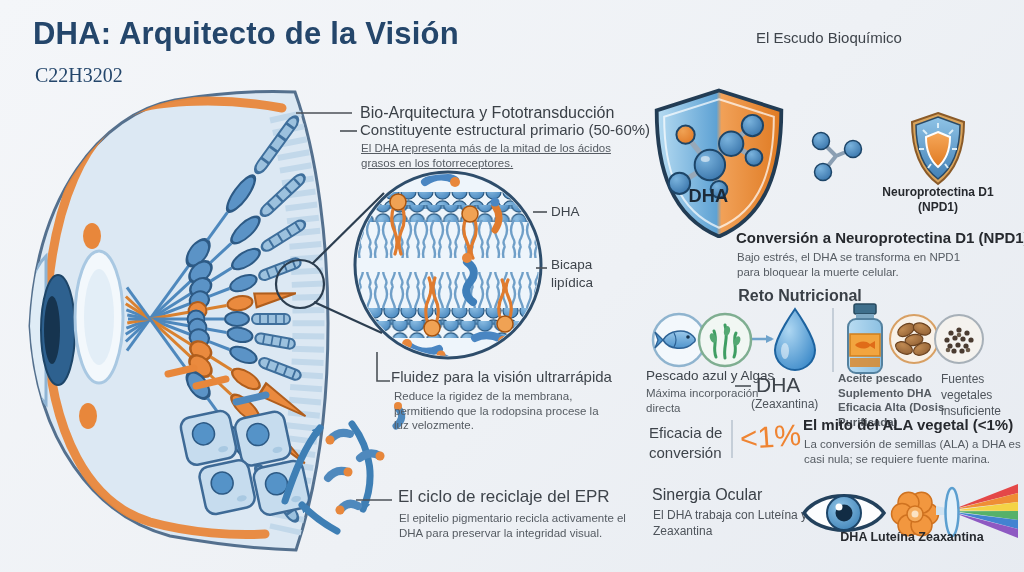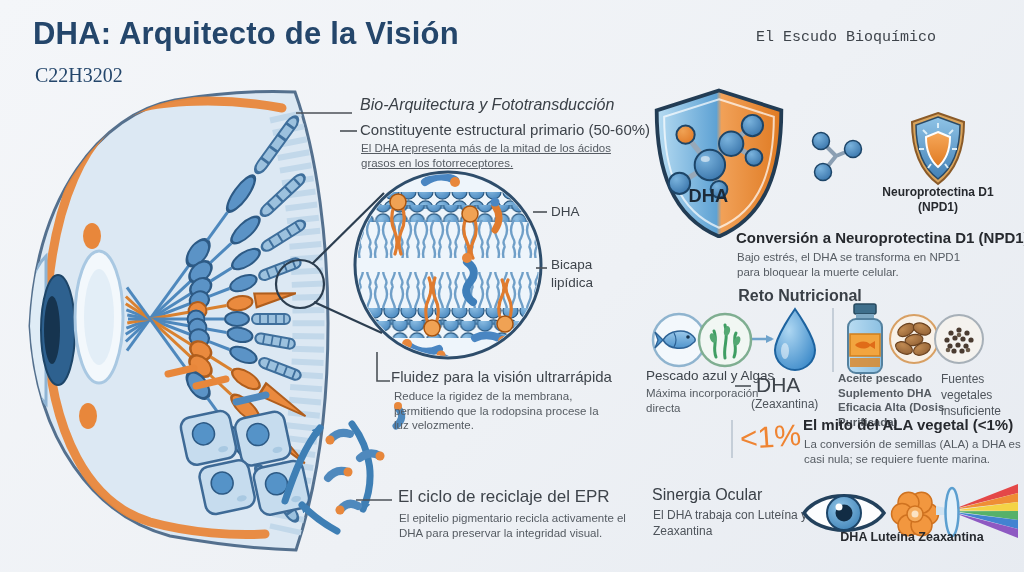--- a/index.html
+++ b/index.html
@@ -252,34 +252,34 @@
     <g stroke="#2c3e50" stroke-width="2.2" fill="none">
       <circle cx="300" cy="284" r="24"></circle>
       <path d="M312,264 L384,193"></path>
       <path d="M314,302 L382,333"></path>
     </g>
     <path d="M833,308 V372" stroke="#c5ced8" stroke-width="2"></path>
     <path d="M732,420 V458" stroke="#c5ced8" stroke-width="2"></path>
     <path d="M752,339 H772" stroke="#6fa3cc" stroke-width="2.5" marker-end="url(#ah2)"></path>
   </svg>
 
-  <div class="abs sec" style="left:360px;top:96px;font-style:italic;">Bio-Arquitectura y Fototransducción</div>
+  <div class="abs sec" style="left:360px;top:104px;">Bio-Arquitectura y Fototransducción</div>
   <div class="abs sub" style="left:360px;top:121px;">Constituyente estructural primario (50-60%)</div>
   <div class="abs body-sm" style="left:361px;top:141px;width:272px;text-decoration:underline;">El DHA representa más de la mitad de los ácidos grasos en los fotorreceptores.</div>
 
   <div class="abs lbl" style="left:551px;top:204px;">DHA</div>
   <div class="abs lbl" style="left:551px;top:256px;width:58px;line-height:1.3;">Bicapa lipídica</div>
 
   <div class="abs sub" style="left:391px;top:368px;">Fluidez para la visión ultrarrápida</div>
   <div class="abs body-sm" style="left:394px;top:389px;width:222px;">Reduce la rigidez de la membrana, permitiendo que la rodopsina procese la luz velozmente.</div>
 
   <div class="abs sub-lg" style="left:398px;top:487px;">El ciclo de reciclaje del EPR</div>
   <div class="abs body-sm" style="left:399px;top:511px;width:244px;">El epitelio pigmentario recicla activamente el DHA para preservar la integridad visual.</div>
 
-  <div class="abs sub" style="left:756px;top:29px;font-family:Liberation Mono, monospace;">El Escudo Bioquímico</div>
+  <div class="abs sub" style="left:756px;top:29px;">El Escudo Bioquímico</div>
 
   <svg class="abs" style="left:643px;top:86px;" width="152" height="152" viewBox="0 0 100 100">
     <defs>
       <linearGradient id="shieldSplit" x1="0" y1="0" x2="1" y2="0">
         <stop offset="0" stop-color="#b7dcf2"></stop>
           <stop offset=".48" stop-color="#5ea2d4"></stop>
         <stop offset=".52" stop-color="#f1a158"></stop>
           <stop offset="1" stop-color="#df7a22"></stop>
       </linearGradient>
       <radialGradient id="sphB" cx=".35" cy=".3" r=".9">
@@ -438,20 +438,21 @@
       </g>
   </svg>
 
   <div class="abs" style="left:646px;top:368px;font-size:13.5px;color:#3e444b;">Pescado azul y Algas</div>
   <div class="abs body-sm" style="left:646px;top:386px;width:130px;">Máxima incorporación directa</div>
   <div class="abs big-dha" style="left:756px;top:373px;">DHA</div>
   <div class="abs" style="left:751px;top:397px;font-size:12px;color:#4e545b;">(Zeaxantina)</div>
   <div class="abs body-sm" style="left:838px;top:371px;width:108px;font-weight:bold;">Aceite pescado Suplemento DHA Eficacia Alta (Dosis Purificada)</div>
   <div class="abs" style="left:941px;top:371px;width:70px;font-size:12px;line-height:1.35;color:#4e545b;">Fuentes vegetales insuficiente</div>
 
+  <div class="abs sub" style="left:649px;top:423px;width:112px;line-height:1.3;">Eficacia de conversión</div>
   <div class="abs pct" style="left:740px;top:420px;">&lt;1%</div>
   <div class="abs bold-t" style="left:803px;top:416px;">El mito del ALA vegetal (&lt;1%)</div>
   <div class="abs body-sm" style="left:804px;top:437px;width:228px;">La conversión de semillas (ALA) a DHA es casi nula; se requiere fuente marina.</div>
 
   <div class="abs sec" style="left:652px;top:486px;">Sinergia Ocular</div>
   <div class="abs" style="left:653px;top:508px;width:175px;font-size:12px;line-height:1.3;color:#4e545b;">El DHA trabaja con Luteína y Zeaxantina</div>
 
   <svg class="abs" style="left:800px;top:486px;" width="88" height="54" viewBox="0 0 88 54">
     <defs>
       <radialGradient id="irisGrad" cx=".4" cy=".35" r=".9">

